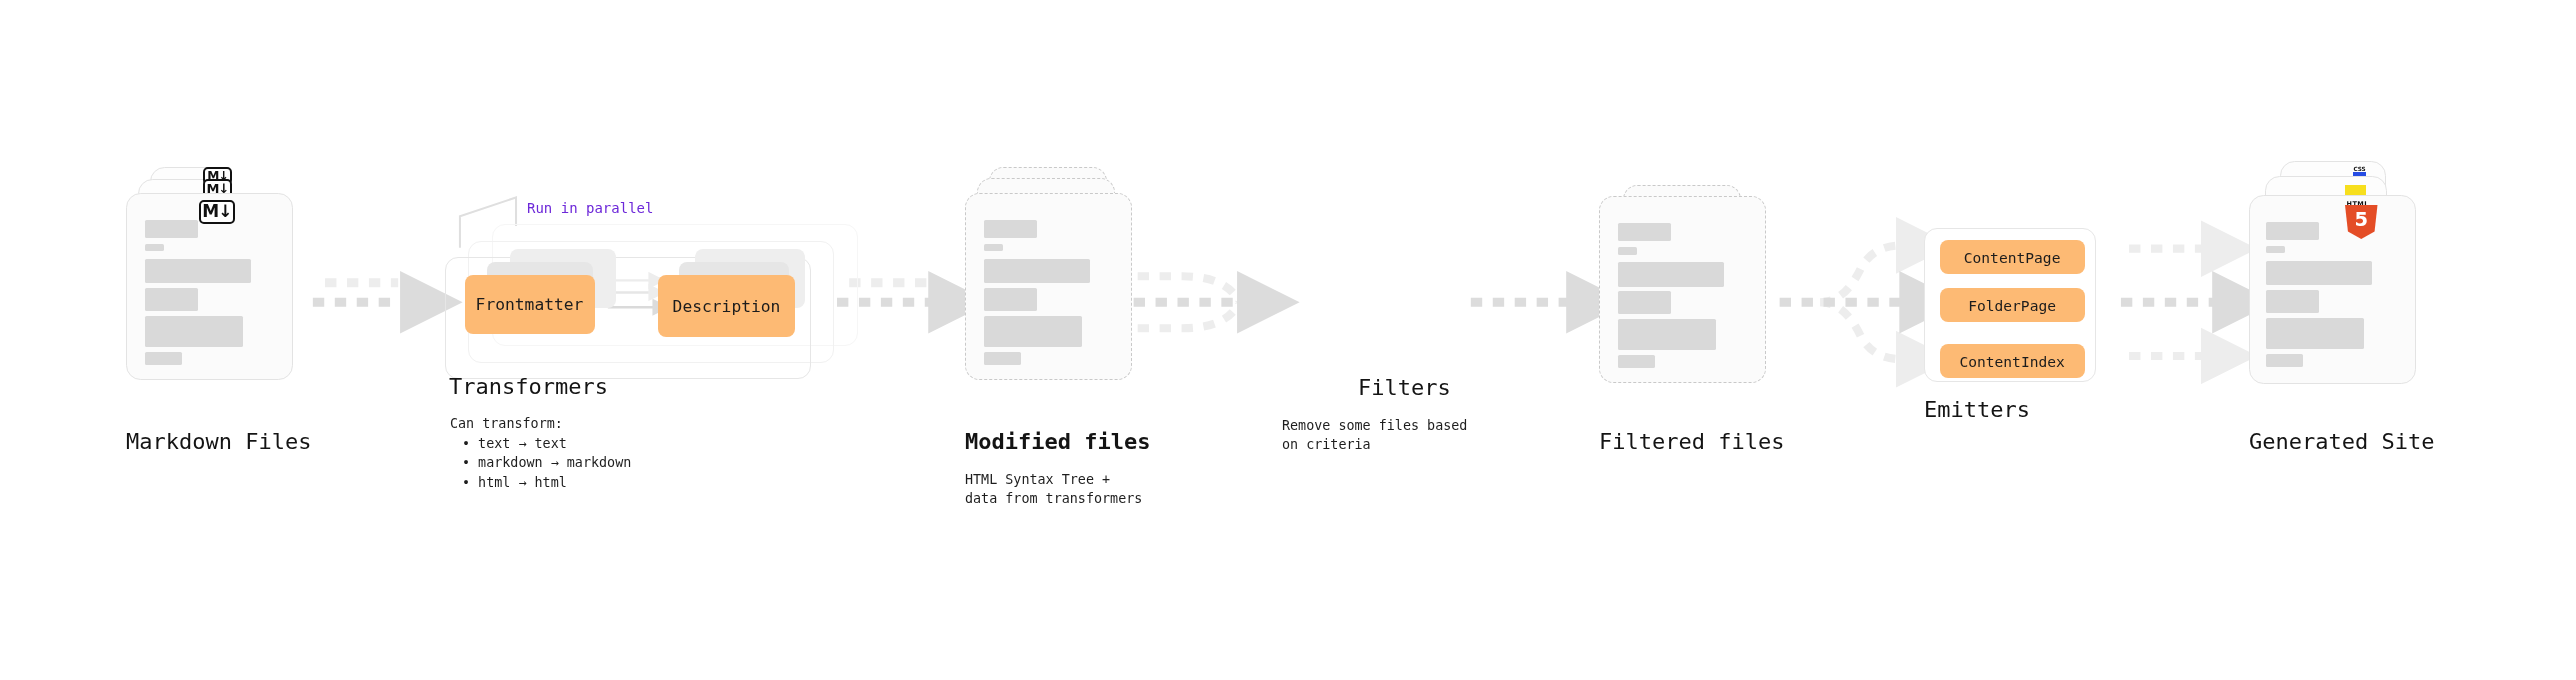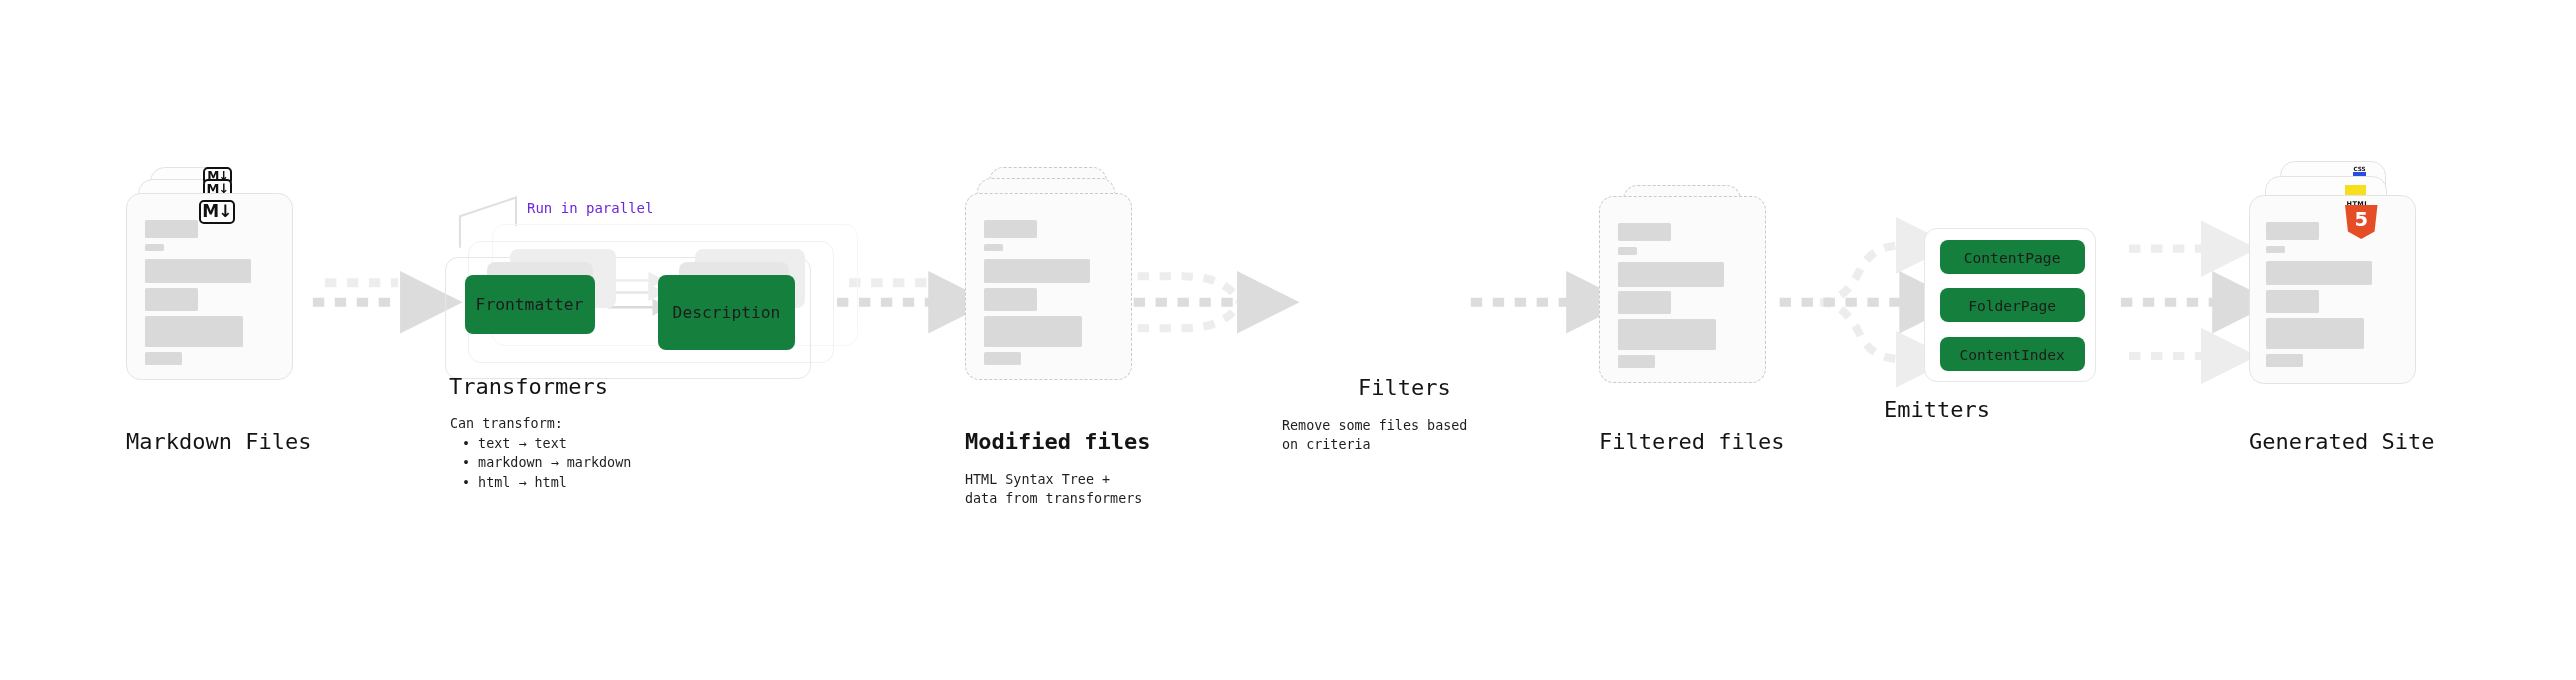--- a/index.html
+++ b/index.html
@@ -88,21 +88,21 @@
     border: 1.6px solid #e6e6e6;
     border-radius: 13px;
     background: rgba(255,255,255,0.0);
   }
   .groupbox.faint { border-color: #f1f1f1; }
   .groupbox.fainter { border-color: #f6f6f6; }
   .groupbox.solidbg { background: #ffffff; }
 
   .chip {
     position: absolute;
-    background: #15803d;
+    background: #fdba74;
     border-radius: 8.1px;
     display: flex; align-items: center; justify-content: center;
     color: #1c1c1c;
     font-size: 16.3px;
     white-space: nowrap;
   }
   .chip.ghost1 { background: #e6e6e6; color: transparent; }
   .chip.ghost2 { background: #eeeeee; color: transparent; }
 
   
@@ -216,21 +216,21 @@
     <div class="groupbox fainter" style="left:47px; top:3.3px; width:366px; height:122px;"></div>
     <div class="groupbox faint" style="left:23px; top:19.5px; width:366px; height:122px;"></div>
     <div class="groupbox" style="left:0px; top:36px; width:366px; height:122px;"></div>
 
     <div class="chip ghost2" style="left:65px; top:28px; width:106px; height:59px;"></div>
     <div class="chip ghost1" style="left:42px; top:41px; width:106px; height:59px;"></div>
     <div class="chip" style="left:19.5px; top:54px; width:130px; height:59px;">Frontmatter</div>
 
     <div class="chip ghost2" style="left:250px; top:28px; width:110px; height:59px;"></div>
     <div class="chip ghost1" style="left:234px; top:41px; width:110px; height:59px;"></div>
-    <div class="chip" style="left:213px; top:54px; width:137px; height:75px;">Description</div>
+    <div class="chip" style="left:213px; top:54px; width:137px; height:62px;">Description</div>
   </div>
 
   <div class="parallel-label" style="left:527px; top:200px;">Run in parallel</div>
   <div class="title" style="left:449px; top:374px;">Transformers</div>
   <div class="sub" style="left:450px; top:414px;">Can transform:</div>
   <div class="sub-list" style="left:462px; top:434px;">• text → text</div>
   <div class="sub-list" style="left:462px; top:453px;">• markdown → markdown</div>
   <div class="sub-list" style="left:462px; top:473px;">• html → html</div>
 
   <div class="stack" style="left:965px; top:167px;">
@@ -262,23 +262,23 @@
       <div class="skel" style="left:18px; top:94px; width:53px; height:23px;"></div>
       <div class="skel" style="left:18px; top:122px; width:98px; height:31px;"></div>
       <div class="skel" style="left:18px; top:158px; width:37px; height:13px;"></div>
     </div>
   </div>
   <div class="title" style="left:1599px; top:429px;">Filtered files</div>
 
   <div class="groupbox solidbg" style="left:1924px; top:228px; width:172px; height:154px;">
     <div class="chip" style="left:14.6px; top:11.4px; width:145px; height:34px; font-size:14.6px;">ContentPage</div>
     <div class="chip" style="left:14.6px; top:59px; width:145px; height:34px; font-size:14.6px;">FolderPage</div>
-    <div class="chip" style="left:14.6px; top:108px; width:145px; height:34px; font-size:14.6px;">ContentIndex</div>
-  </div>
-  <div class="title" style="left:1884px; top:397px;">Emitters</div>
+    <div class="chip" style="left:14.6px; top:115px; width:145px; height:34px; font-size:14.6px;">ContentIndex</div>
+  </div>
+  <div class="title" style="left:1924px; top:397px;">Emitters</div>
 
   <div class="stack" style="left:2249px; top:161px;">
     <div class="card back2" style="left:31px; top:0px; width:106px; height:45px;"></div>
     <div class="css-badge" style="left:104px; top:11.4px; width:13px; height:4.1px;">
         <span>CSS</span>
       </div>
     <div class="card back1" style="left:16.3px; top:14.6px; width:122px; height:45px;"></div>
     <div class="js-badge" style="left:96px; top:24.4px; width:21px; height:11.4px;"></div>
 
     <div class="card" style="left:0px; top:34px; width:167px; height:189px;">

